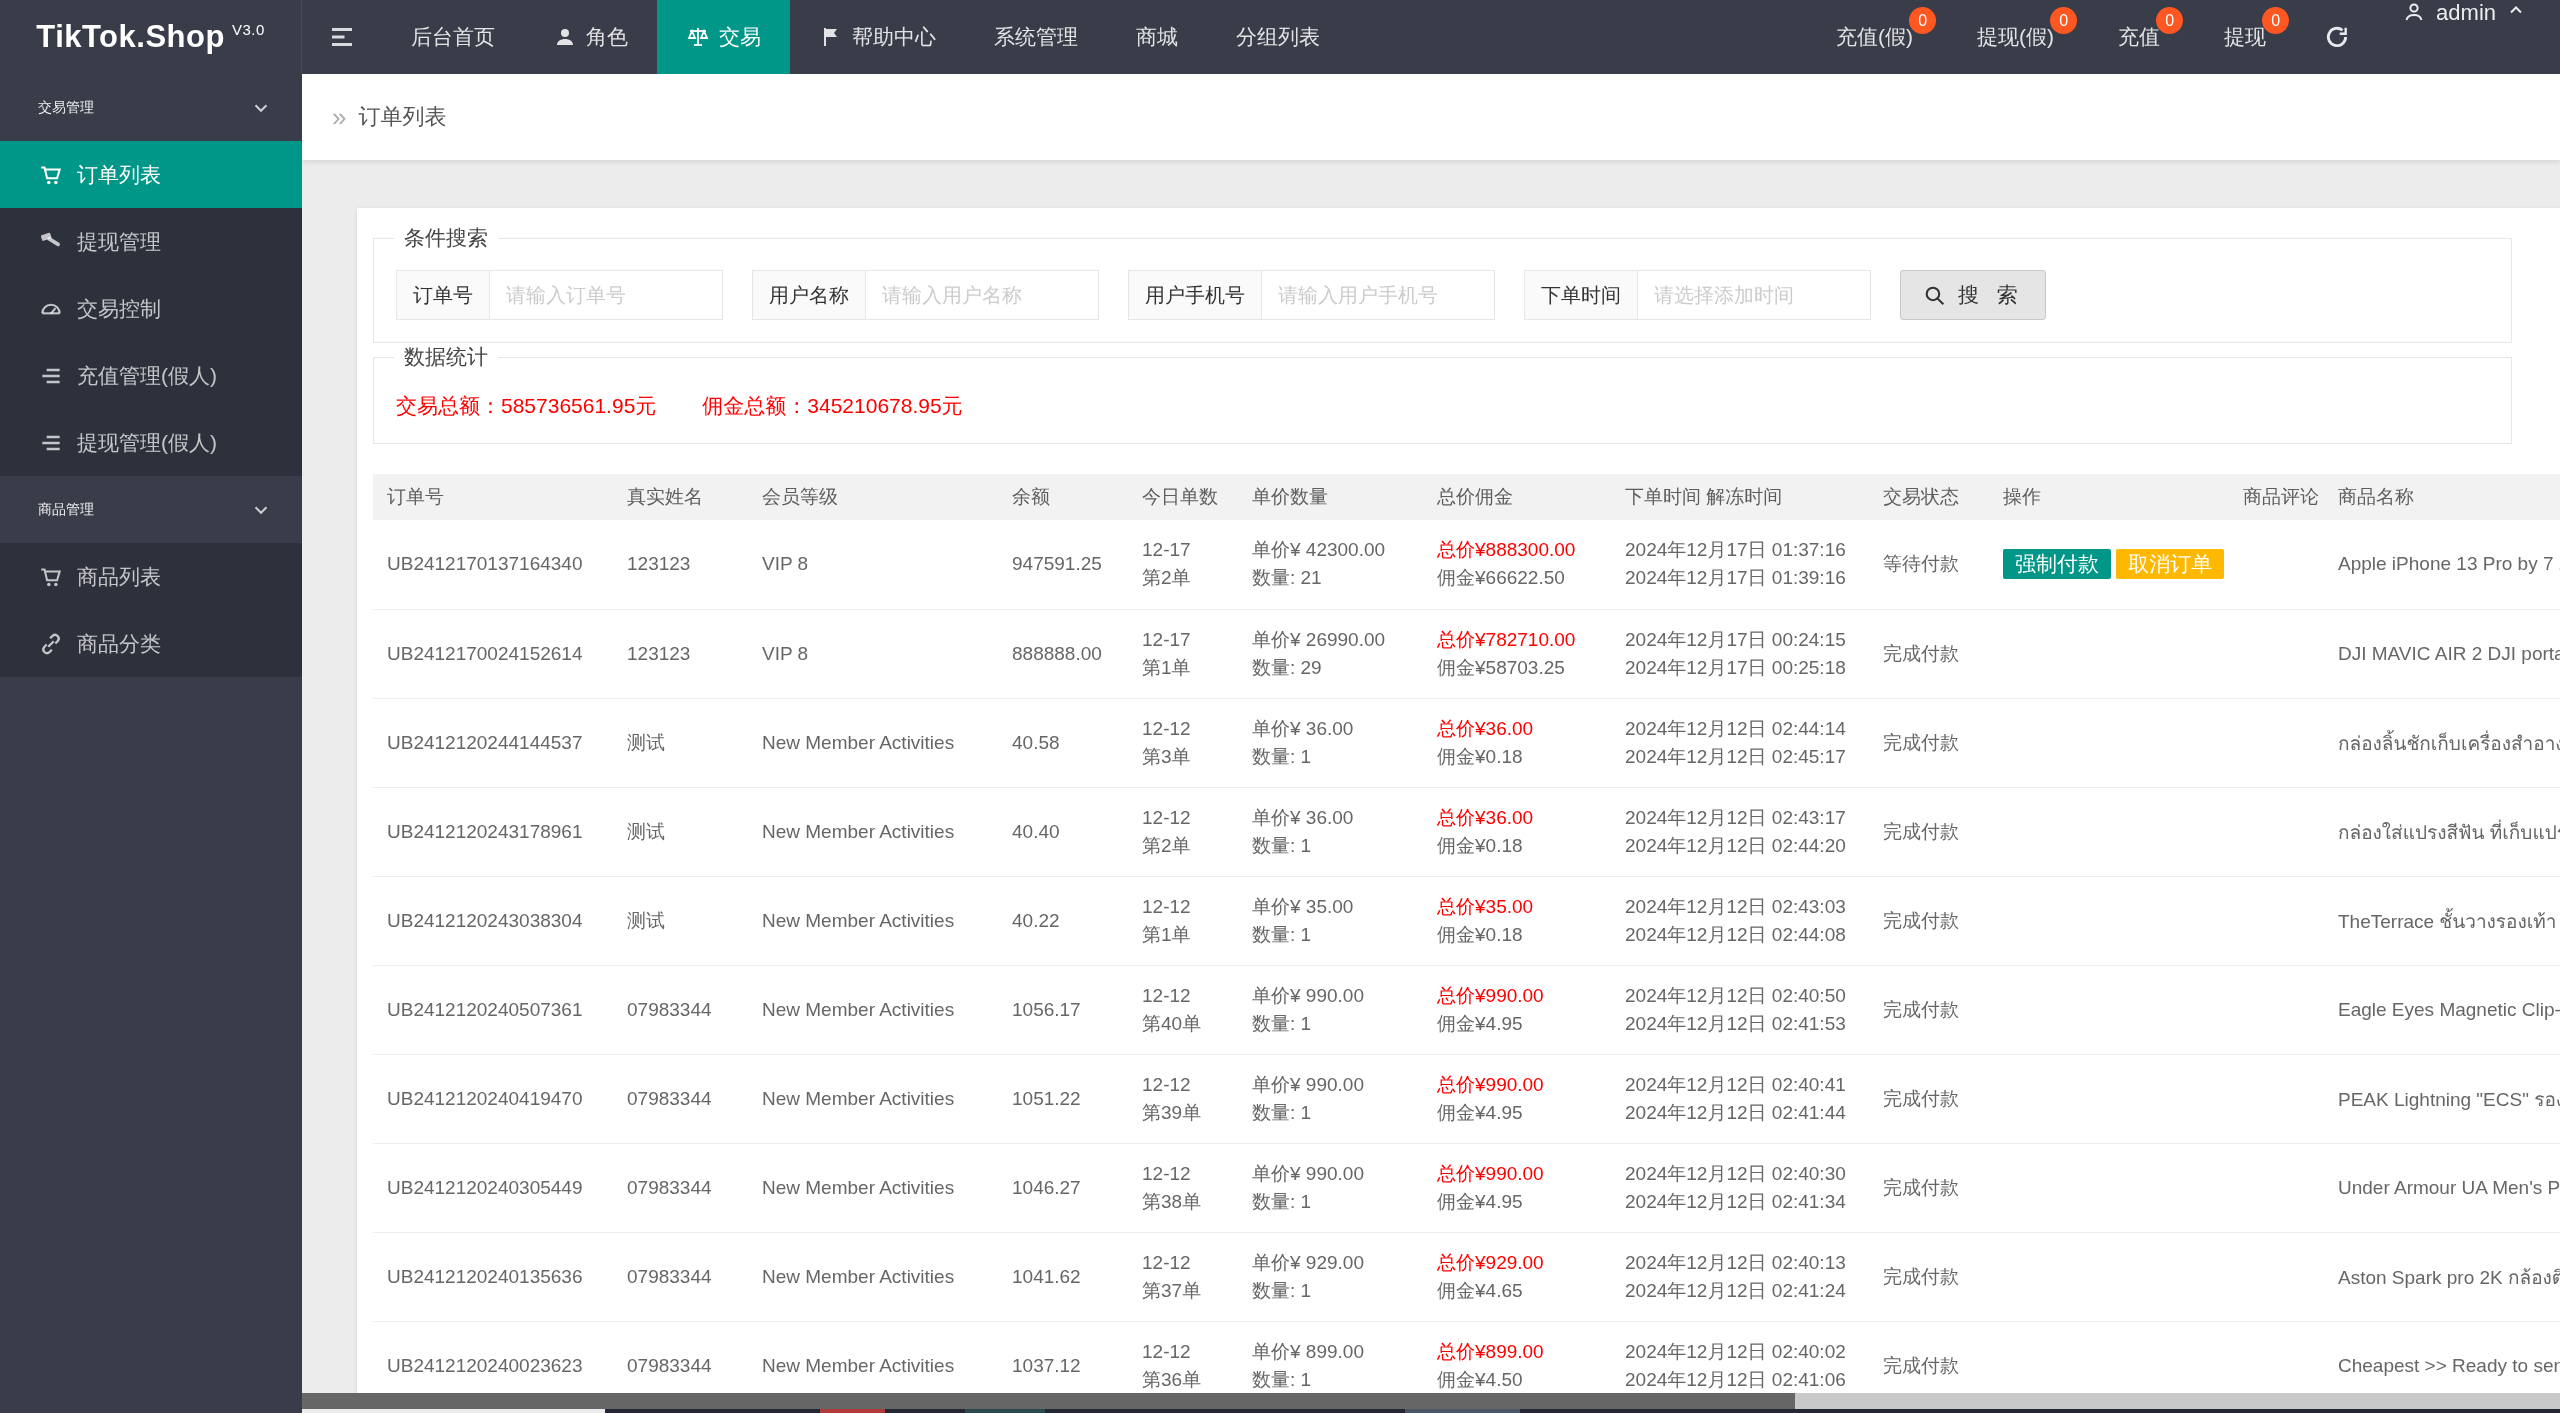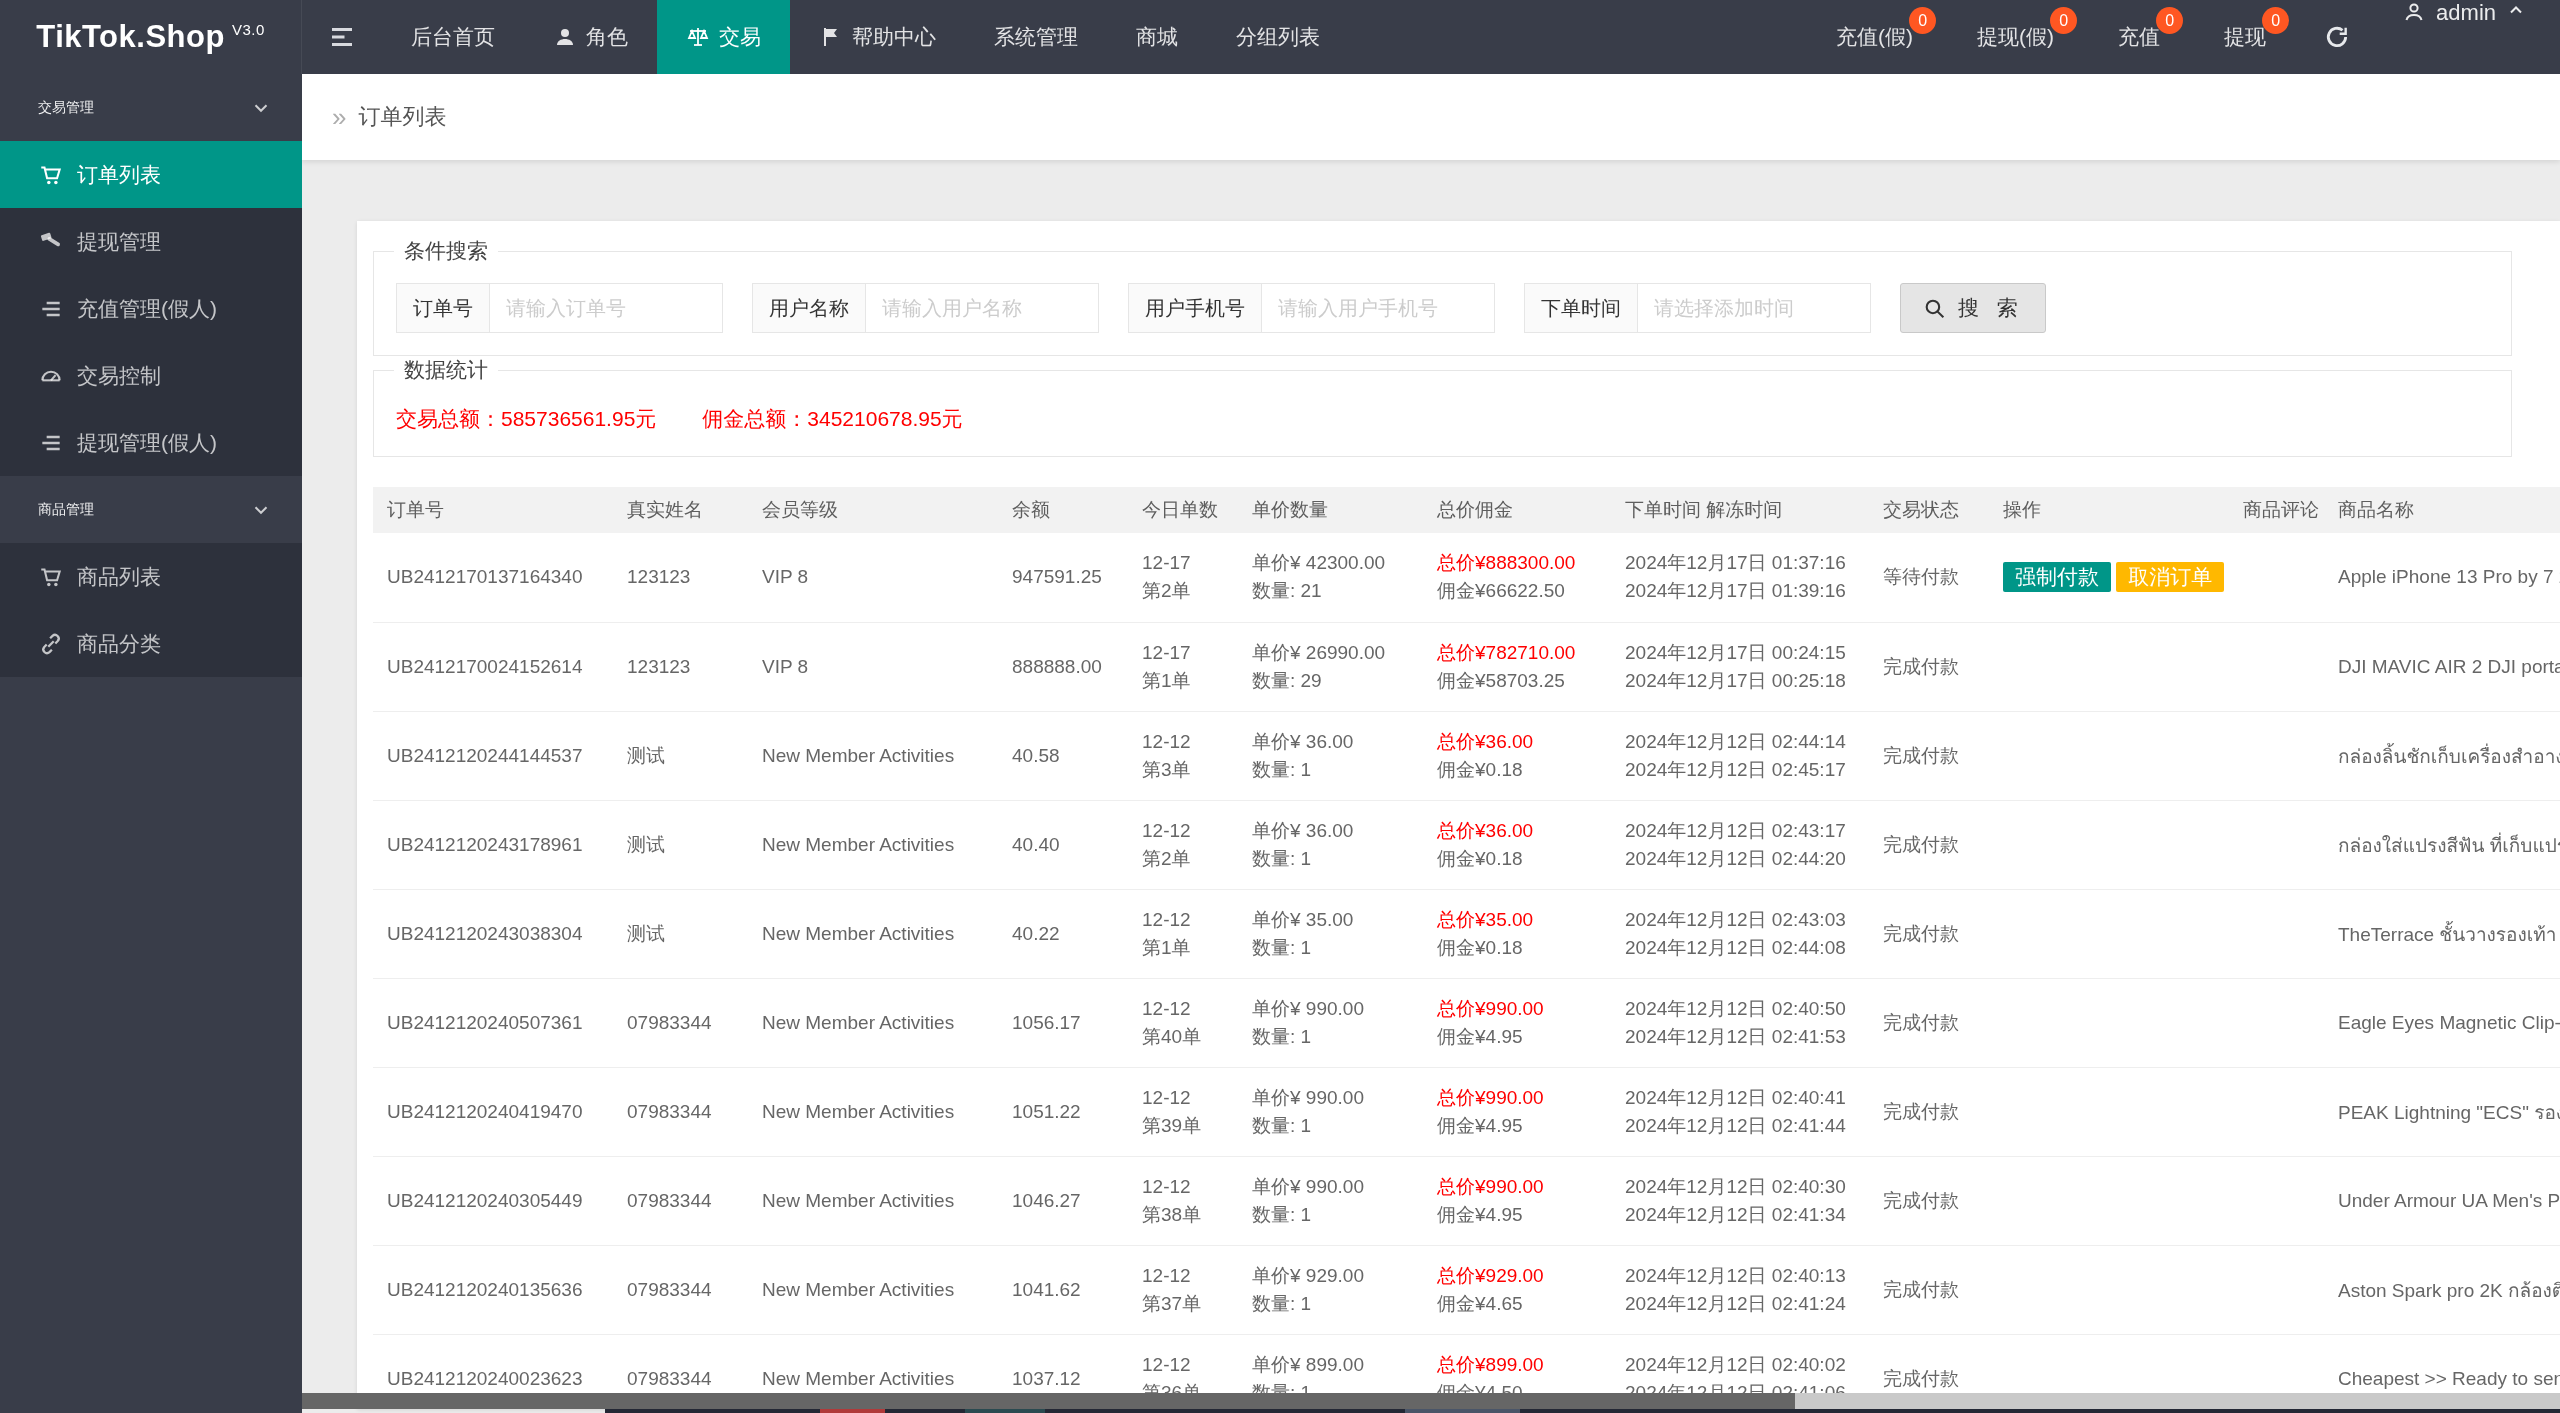--- a/index.html
+++ b/index.html
@@ -39,21 +39,21 @@
   .side-item { height:67px; display:flex; align-items:center; padding-left:38px; gap:13px; background:#2d313c; color:rgba(255,255,255,.72); font-size:21px; cursor:pointer; white-space:nowrap; }
   .side-item svg { width:26px; height:26px; flex:0 0 auto; }
   .side-item.active { background:#009688; color:#fff; }
 
   
   .breadcrumb { position:absolute; left:302px; top:74px; right:0; height:86px; background:#fff; display:flex; align-items:center; padding-left:30px; font-size:22px; color:#555; box-shadow:0 2px 5px rgba(0,0,0,.1); z-index:10; }
   .breadcrumb .sep { color:#adadad; margin-right:12px; font-size:26px; }
 
   
   .main { position:absolute; left:302px; top:160px; right:0; bottom:0; background:#ececec; }
-  .card { position:absolute; left:55px; top:61px; right:0; height:1188px; background:#fff; box-shadow:0 1px 4px rgba(0,0,0,.1); padding:16px 0 0 16px; overflow:hidden; }
+  .card { position:absolute; left:55px; top:48px; right:0; height:1188px; background:#fff; box-shadow:0 1px 4px rgba(0,0,0,.1); padding:16px 0 0 16px; overflow:hidden; }
 
   fieldset.fs { border:1px solid #e6e6e6; margin-right:48px; }
   fieldset.fs legend { margin-left:20px; padding:0 10px; font-size:21px; color:#444; }
   .search-row { display:flex; align-items:center; gap:29px; padding:18px 0 22px 22px; }
   .input-group { display:flex; height:50px; border:1px solid #e6e6e6; background:#fff; }
   .ig-label { display:flex; align-items:center; padding:0 16px; background:#fafafa; border-right:1px solid #e6e6e6; color:#333; font-size:20px; white-space:nowrap; }
   .ig-input { border:none; outline:none; padding:0 16px; font-size:20px; width:232px; color:#333; background:transparent; }
   .ig-input::placeholder { color:#ccc; }
   .search-btn { height:50px; display:flex; align-items:center; gap:11px; padding:0 21px; background:#e5e5e5; border:1px solid #c9c9c9; border-radius:3px; font-size:21px; color:#333; cursor:pointer; letter-spacing:6px; }
   .search-btn svg { width:25px; height:25px; color:#333; }
@@ -201,35 +201,35 @@
     <span>
         <svg viewBox="0 0 24 24" width="26" height="26" fill="currentColor">
           <rect x="3" y="4.5" width="9" height="5.5" rx="1" transform="rotate(-18 7.5 7)"></rect>
           <rect x="8" y="10" width="13" height="3.4" rx="1.7" transform="rotate(32 14.5 11.7)"></rect>
         </svg>
       </span>
     <span>提现管理</span>
   </div>
   <div class="side-item">
     <span>
-        <svg viewBox="0 0 24 24" width="26" height="26" fill="none" stroke="currentColor" stroke-width="2.3">
-          <path d="M8 6.5h12M4 12h16M8 17.5h12"></path>
-        </svg>
-      </span>
-    <span>充值管理(假人)</span>
-  </div>
-  <div class="side-item">
-    <span>
         <svg viewBox="0 0 24 24" width="26" height="26" fill="none" stroke="currentColor" stroke-width="1.9">
           <path d="M4 16a8 8 0 1 1 16 0"></path>
           <path d="M4 16h16"></path>
           <path d="M12 16l4.2-4.8"></path>
         </svg>
       </span>
     <span>交易控制</span>
+  </div>
+  <div class="side-item">
+    <span>
+        <svg viewBox="0 0 24 24" width="26" height="26" fill="none" stroke="currentColor" stroke-width="2.3">
+          <path d="M8 6.5h12M4 12h16M8 17.5h12"></path>
+        </svg>
+      </span>
+    <span>充值管理(假人)</span>
   </div>
   <div class="side-item">
     <span>
         <svg viewBox="0 0 24 24" width="26" height="26" fill="none" stroke="currentColor" stroke-width="2.3">
           <path d="M8 6.5h12M4 12h16M8 17.5h12"></path>
         </svg>
       </span>
     <span>提现管理(假人)</span>
   </div>
   <div class="side-group-title">

